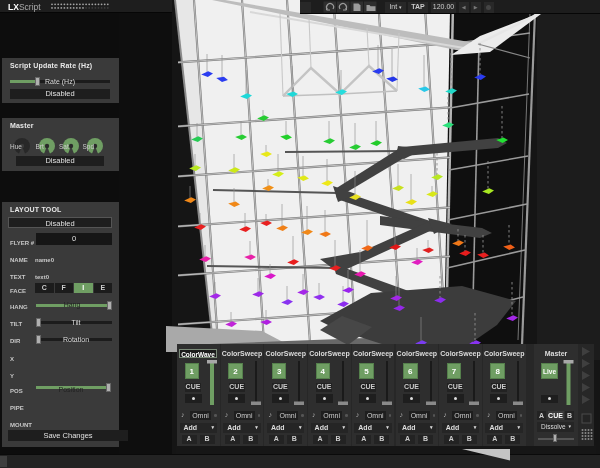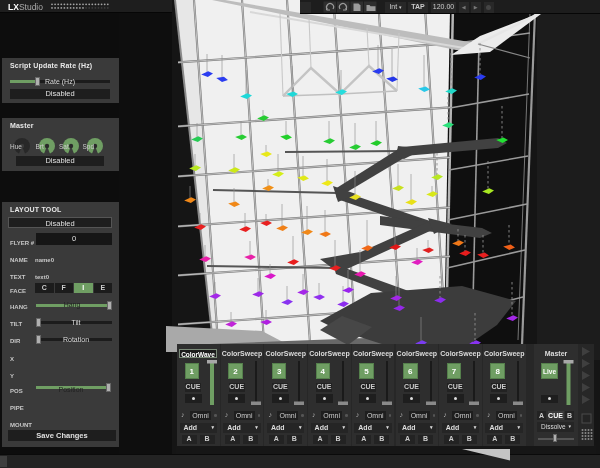--- a/index.html
+++ b/index.html
@@ -233,21 +233,21 @@
 <use href="#fl" fill="#9030ee" transform="translate(319,297) rotate(5)"></use>
 <use href="#fl" fill="#8c2cee" transform="translate(343,304)"></use>
 <use href="#fl" fill="#9428e8" transform="translate(399,308)"></use>
 <use href="#fl" fill="#8c2cee" transform="translate(440,300)"></use>
 <use href="#fl" fill="#a428e8" transform="translate(512,318)"></use>
 <use href="#fl" fill="#7a3cf0" transform="translate(421,343)"></use>
 <use href="#fl" fill="#8833f0" transform="translate(475,343)"></use>
 </svg>
 
 <div class="abs" style="left:0;top:0;width:172px;height:12.5px;background:#1e1e1e;border-bottom:1px solid #060606">
-  <div class="abs" style="left:8px;top:2px;font-size:8.5px;color:#fff"><b>LX</b><span style="color:#aaa">Studio</span></div>
+  <div class="abs" style="left:8px;top:2px;font-size:8.5px;color:#fff"><b>LX</b><span style="color:#aaa">Script</span></div>
   <svg width="120" height="12" style="position:absolute;left:0;top:0">
       <circle cx="52.0" cy="4.3" r="0.9" fill="#a5a5a5"></circle>
       <circle cx="52.0" cy="7.9" r="0.9" fill="#a0a0a0"></circle>
       <circle cx="55.1" cy="4.3" r="0.9" fill="#a5a5a5"></circle>
       <circle cx="55.1" cy="7.9" r="0.9" fill="#a0a0a0"></circle>
       <circle cx="58.2" cy="4.3" r="0.9" fill="#a5a5a5"></circle>
       <circle cx="58.2" cy="7.9" r="0.9" fill="#a0a0a0"></circle>
       <circle cx="61.3" cy="4.3" r="0.9" fill="#a5a5a5"></circle>
       <circle cx="61.3" cy="7.9" r="0.9" fill="#a0a0a0"></circle>
       <circle cx="64.4" cy="4.3" r="0.9" fill="#a5a5a5"></circle>
@@ -381,21 +381,21 @@
   <div class="shandle" style="left:34px;top:133px;"></div>
   <div class="slabel" style="left:38px;top:133.5px;width:72px;">Rotation</div>
   <div class="rowlab" style="top:154px;">X</div>
   <div class="rowlab" style="top:171px;">Y</div>
   <div class="rowlab" style="top:186px;">POS</div>
   <div class="sfill" style="left:34px;top:184px;width:74px;height:2.5px;"></div>
   <div class="shandle" style="left:104px;top:180.5px;"></div>
   <div class="slabel" style="left:34px;top:184px;width:70px;color:#222;">Position</div>
   <div class="rowlab" style="top:203px;">PIPE</div>
   <div class="rowlab" style="top:220px;">MOUNT</div>
-  <div class="btn" style="left:6px;top:228px;width:108px;height:11px;line-height:11px;font-weight:bold;">Save Changes</div>
+  <div class="btn" style="left:6px;top:228px;width:120px;height:11px;line-height:11px;font-weight:normal;">Save Changes</div>
 </div>
 
 <div class="abs" style="left:176.5px;top:344px;width:417.5px;height:101.5px;background:#272727"></div>
 <div class="mix" style="left:177.0px;top:344px;width:42.7px;height:101.5px">
     <div class="abs" style="left:2px;top:4.5px;width:38px;height:9.5px;background:#1c1c1c;border:1px solid #7a8a78;color:#fff;font-size:6.5px;font-weight:bold;text-align:center;line-height:9.5px">ColorWave</div>
     <div class="gbtn" style="left:7.5px;top:19px;">1</div>
     <svg width="43" height="102" style="position:absolute">
       <rect x="33" y="17" width="4" height="44" fill="#6f9e63"></rect>
       <rect x="30" y="16" width="10" height="3.5" fill="#a8a8a8"></rect>
     </svg>

